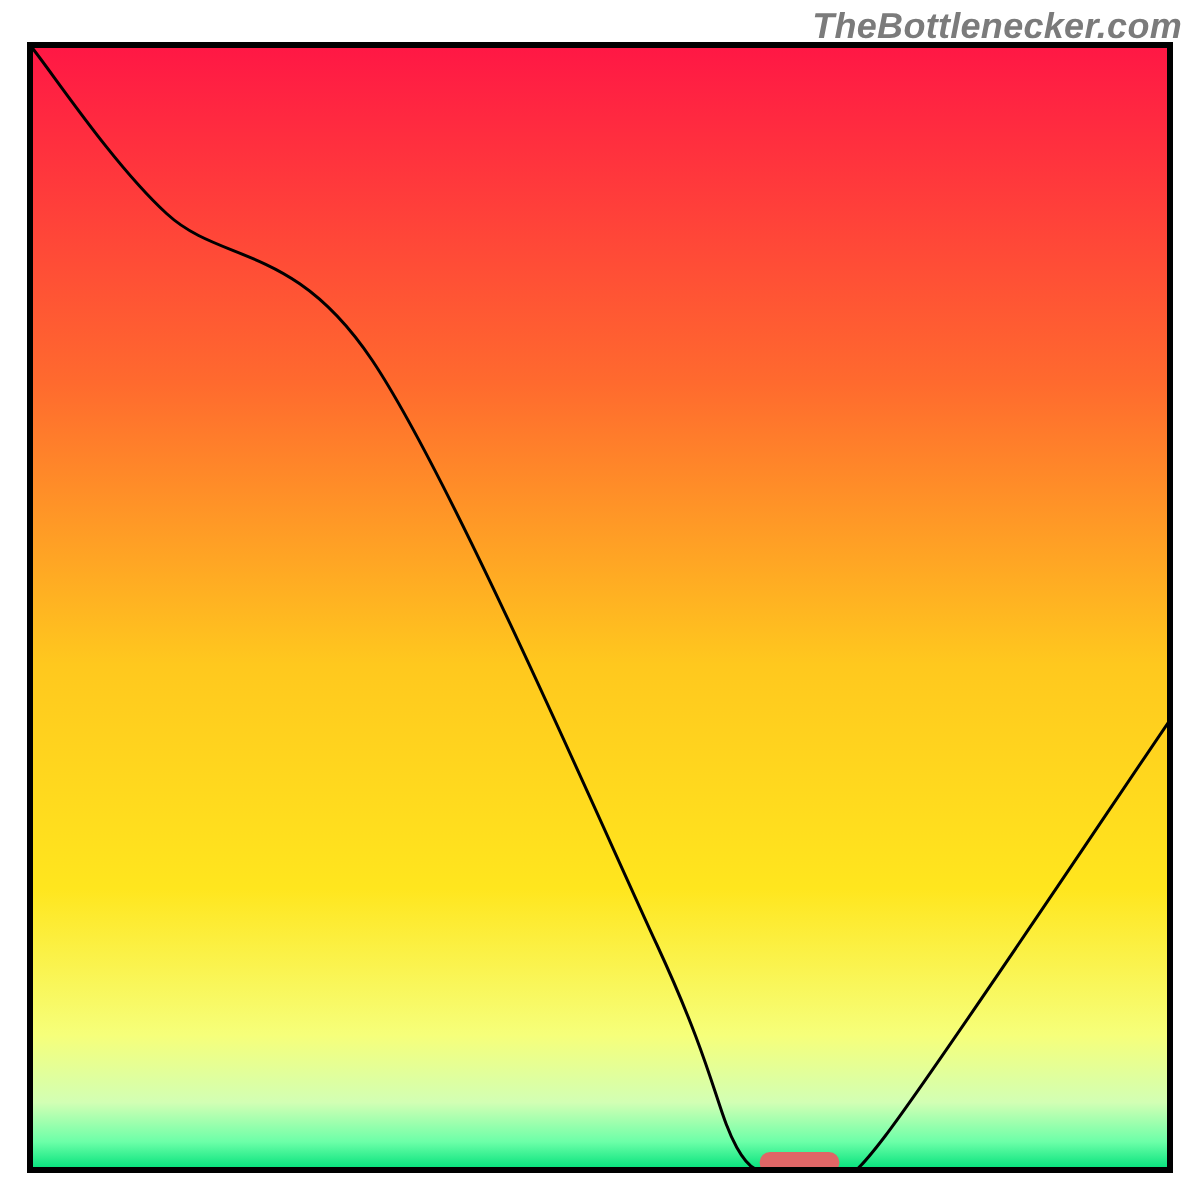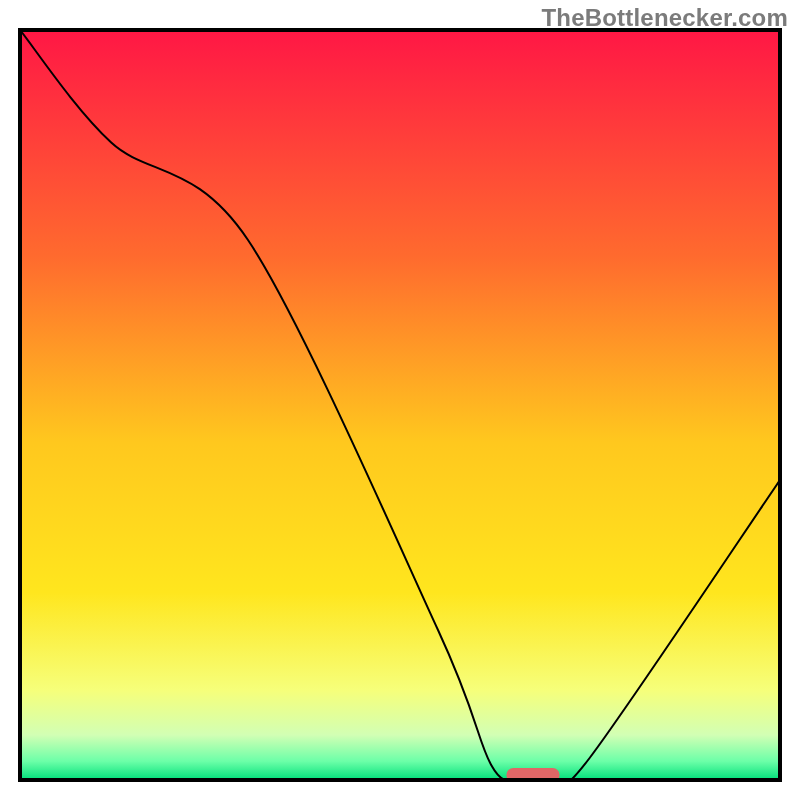--- a/index.html
+++ b/index.html
@@ -7,20 +7,21 @@
     padding: 0;
     width: 800px;
     height: 800px;
     overflow: hidden;
     background: #ffffff;
   }
   .container {
     position: relative;
     width: 800px;
     height: 800px;
+    font-style: italic;
   }
   .watermark {
     position: absolute;
     top: 4px;
     right: 12px;
     font-family: Arial, Helvetica, sans-serif;
     font-size: 24px;
     font-weight: bold;
     color: #7b7b7b;
     letter-spacing: 0.2px;

